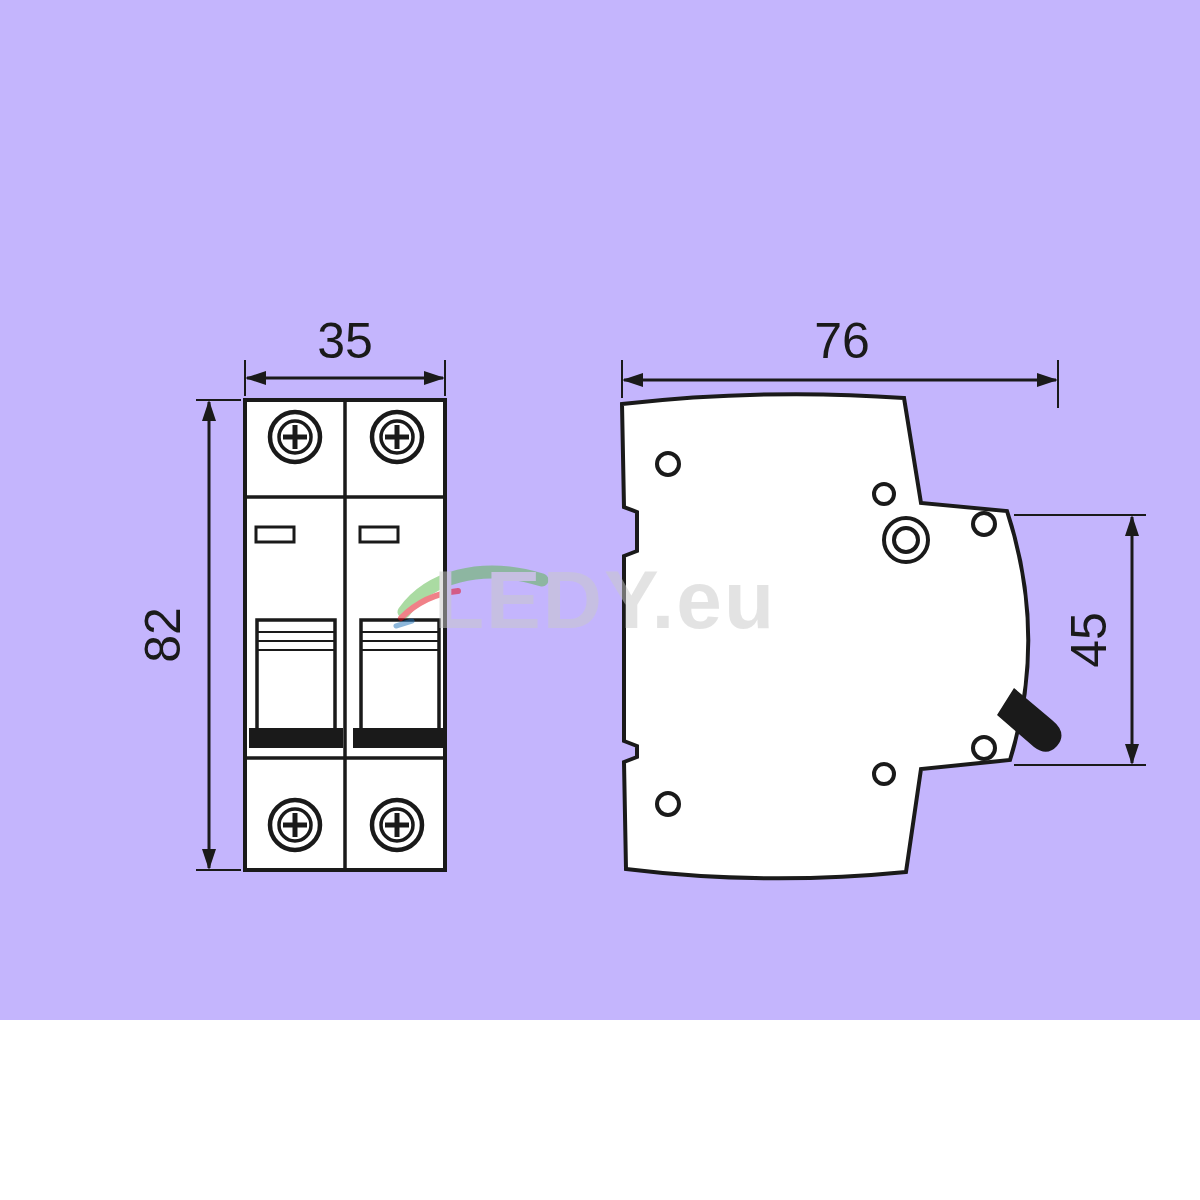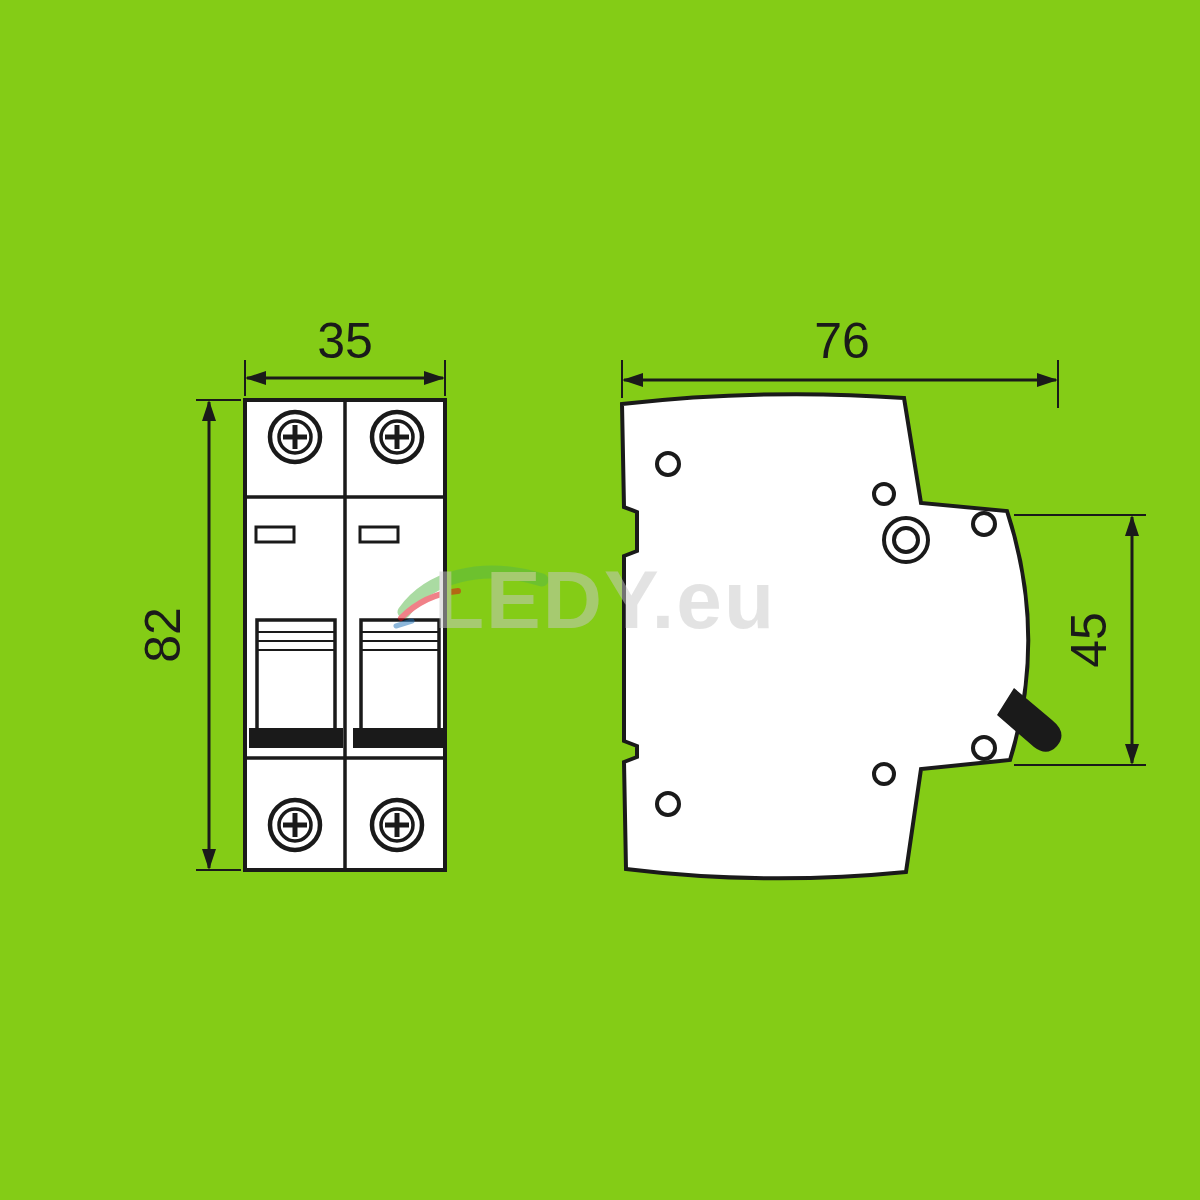--- a/index.html
+++ b/index.html
@@ -1,20 +1,20 @@
 <!DOCTYPE html>
 <html style="--line: #1a1a1a; --watermark_text: #c9c9c9; --swoosh_green: #57b847; --swoosh_red: #e30613; --swoosh_blue: #1d71b8;"><head>
 <meta charset="utf-8">
 <style>
   html, body { margin: 0; padding: 0; background: #ffffff; }
   .canvas {
     position: relative;
     width: 1200px;
-    height: 1200px;
-    background: #84cc16;
+    height: 1020px;
+    background: #c4b5fd;
     overflow: hidden;
     font-family: "Liberation Sans", sans-serif;
   }
   svg { display: block; }
 
   
   .outline   { stroke: var(--line, #1a1a1a); fill: #ffffff; }
   .stroke    { stroke: var(--line, #1a1a1a); fill: none; }
   .fill-dark { fill: var(--line, #1a1a1a); stroke: none; }
 

